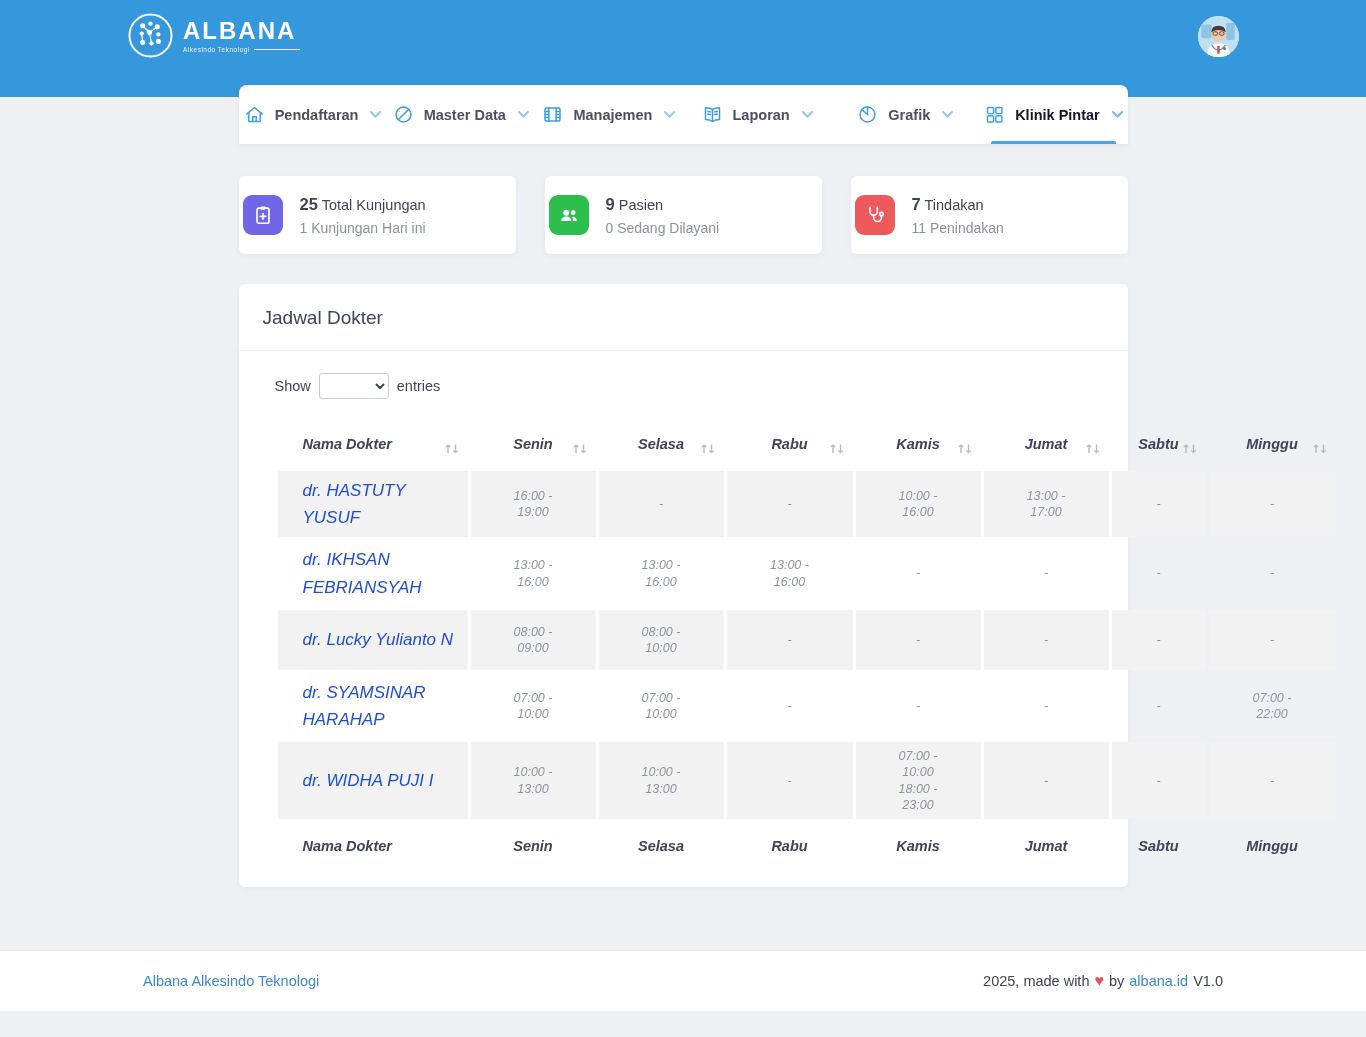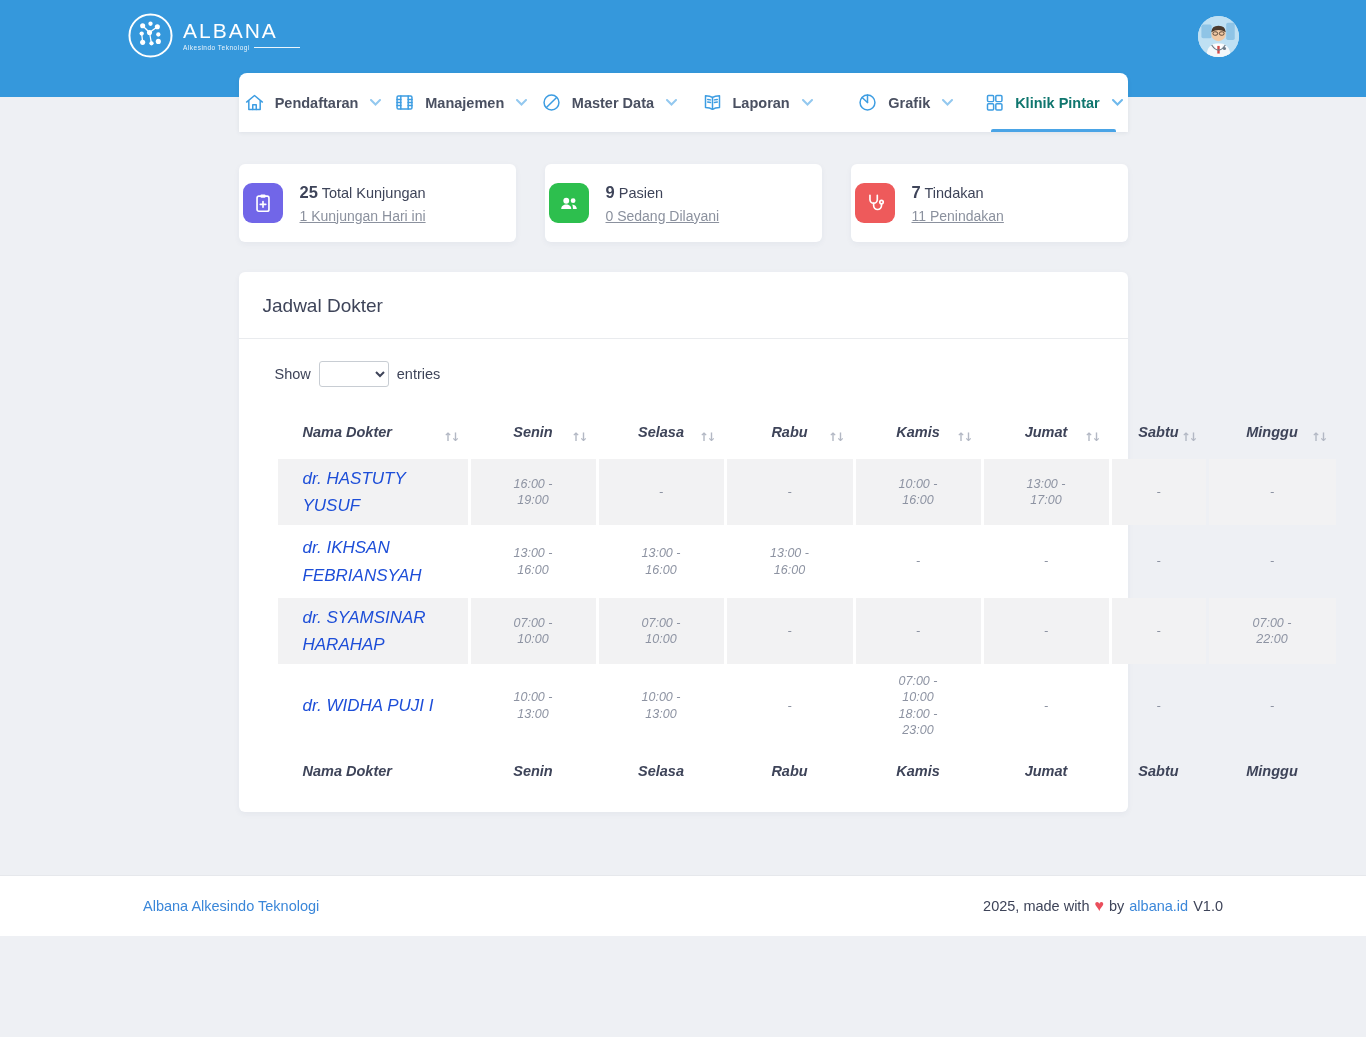--- a/index.html
+++ b/index.html
@@ -8,60 +8,60 @@
     font-family: "Liberation Sans", sans-serif;
     background: #eef0f4;
     color: #3e4459;
     overflow: hidden;
   }
   
   .topbar { height: 97px; background: #3598dc; }
   .topbar-inner { width: 1112px; margin: 0 auto; display: flex; justify-content: space-between; align-items: flex-start; padding-top: 12px; }
   .brand { display: flex; align-items: center; gap: 9px; color: #fff; }
   .brand-mark { width: 47px; height: 47px; }
-  .brand-text .brand-name { font-size: 21px; font-weight: normal; letter-spacing: 2px; line-height: 1; }
+  .brand-text .brand-name { font-size: 24px; font-weight: bold; letter-spacing: 2px; line-height: 1; }
   .brand-text .brand-tag { font-size: 6.5px; letter-spacing: .5px; margin-top: 3px; opacity: .9; display:flex; align-items:center; gap:4px;}
   .brand-tag::after { content:""; display:block; width:46px; height:1px; background:#fff; }
   .avatar { width: 41px; height: 41px; border-radius: 50%; overflow: hidden; background: #cfe8f7; margin-top: 4px; cursor: pointer; }
   .avatar svg { width: 100%; height: 100%; display: block; }
 
   
-  .shell { width: 889px; margin: 0 auto; }
+  .shell { width: 889px; margin: 12px auto; }
 
   
   .navcard {
     margin-top: -24px; background: #fff; border-radius: 8px 8px 0 0;
     height: 59px; display: flex; box-shadow: 0 1px 4px rgba(40,60,90,.08);
   }
   .nav-item {
     flex: 1; display: flex; align-items: center; justify-content: center;
     gap: 10px; cursor: pointer; position: relative;
     font-size: 14.5px; font-weight: bold; color: #4a5061;
   }
   .nav-item svg.main { width: 21px; height: 21px; stroke: #3d9de2; fill: none; stroke-width: 1.7; stroke-linecap: round; stroke-linejoin: round; }
   .nav-item svg.chev { width: 11px; height: 7px; stroke: #93c8ef; fill: none; stroke-width: 2; stroke-linecap: round; margin-left: 2px; }
-  .nav-item.active { color: #0f766e; }
+  .nav-item.active { color: #0f172a; }
   .nav-item.active::after {
     content: ""; position: absolute; left: 12px; right: 12px; bottom: 0;
     height: 3px; background: #4aa4e6; border-radius: 2px 2px 0 0;
   }
   .nav-item.active svg.chev { stroke: #6fb9ec; }
 
   
   .stats { display: flex; gap: 29px; margin-top: 32px; }
   .stat-card {
     flex: 1; background: #fff; border-radius: 6px; height: 78px;
     display: flex; align-items: center; padding: 0 4px; gap: 17px;
     box-shadow: 0 2px 6px rgba(40,60,90,.05);
   }
   .stat-icon { width: 40px; height: 40px; border-radius: 9px; display: flex; align-items: center; justify-content: center; flex: none; }
   .stat-icon svg { width: 22px; height: 22px; }
   .stat-line1 { font-size: 14.5px; color: #3e4459; }
   .stat-line1 b { font-size: 16.5px; }
-  .stat-line2 { font-size: 14px; color: #8b919e; margin-top: 6px; text-decoration: underline; }
+  .stat-line2 { font-size: 14px; color: #8b919e; margin-top: 6px; }
 
   
   .panel { background: #fff; border-radius: 6px; margin-top: 30px; box-shadow: 0 2px 6px rgba(40,60,90,.05); padding-bottom: 20px; margin-bottom: 63px; }
   .panel-header { padding: 23px 24px 21px; border-bottom: 1px solid #e9ebee; }
   .panel-title { font-size: 19px; color: #3e4459; font-weight: 500; }
 
   .controls { display: flex; justify-content: space-between; align-items: center; padding: 22px 37px 6px 36px; gap: 6px; }
   .show-group, .search-group { display: flex; align-items: center; gap: 8px; font-size: 14.5px; color: #3e4459; }
   .show-group select { width: 70px; height: 26px; border: 1px solid #c8cdd3; border-radius: 3px; background: #fff; color:#3e4459; }
   .search-group input { width: 168px; height: 29px; border: 1px solid #d6dade; border-radius: 4px; padding: 0 8px; font-size: 14px; color:#3e4459; outline: none; }
@@ -159,41 +159,41 @@
           <path d="M5.5 10.2V20h13v-9.8"></path>
           <path d="M10 20v-5.5h4V20"></path>
         </svg>
       <span>Pendaftaran</span>
       <svg class="chev" viewBox="0 0 11 7">
           <polyline points="1,1 5.5,5.5 10,1"></polyline>
         </svg>
     </div>
     <div class="nav-item">
       <svg class="main" viewBox="0 0 24 24">
+          <circle cx="12" cy="12" r="8.5"></circle>
+          <line x1="6.2" y1="17.8" x2="17.8" y2="6.2"></line>
+        </svg>
+      <span>Master Data</span>
+      <svg class="chev" viewBox="0 0 11 7">
+          <polyline points="1,1 5.5,5.5 10,1"></polyline>
+        </svg>
+    </div>
+    <div class="nav-item">
+      <svg class="main" viewBox="0 0 24 24">
           <rect x="3.5" y="4.5" width="17" height="15" rx="1.5"></rect>
           <line x1="7.8" y1="4.5" x2="7.8" y2="19.5"></line>
           <line x1="16.2" y1="4.5" x2="16.2" y2="19.5"></line>
           <line x1="3.5" y1="8.5" x2="7.8" y2="8.5"></line>
           <line x1="3.5" y1="12" x2="7.8" y2="12"></line>
           <line x1="3.5" y1="15.5" x2="7.8" y2="15.5"></line>
           <line x1="16.2" y1="8.5" x2="20.5" y2="8.5"></line>
           <line x1="16.2" y1="12" x2="20.5" y2="12"></line>
           <line x1="16.2" y1="15.5" x2="20.5" y2="15.5"></line>
         </svg>
       <span>Manajemen</span>
-      <svg class="chev" viewBox="0 0 11 7">
-          <polyline points="1,1 5.5,5.5 10,1"></polyline>
-        </svg>
-    </div>
-    <div class="nav-item">
-      <svg class="main" viewBox="0 0 24 24">
-          <circle cx="12" cy="12" r="8.5"></circle>
-          <line x1="6.2" y1="17.8" x2="17.8" y2="6.2"></line>
-        </svg>
-      <span>Master Data</span>
       <svg class="chev" viewBox="0 0 11 7">
           <polyline points="1,1 5.5,5.5 10,1"></polyline>
         </svg>
     </div>
     <div class="nav-item">
       <svg class="main" viewBox="0 0 24 24">
           <path d="M12 6.2C10 4.8 7.6 4.2 4 4.2v13.6c3.6 0 6 .6 8 2 2-1.4 4.4-2 8-2V4.2c-3.6 0-6 .6-8 2z"></path>
           <line x1="12" y1="6.2" x2="12" y2="19.8"></line>
           <line x1="6.5" y1="8.5" x2="9.8" y2="9"></line>
           <line x1="6.5" y1="11.5" x2="9.8" y2="12"></line>
@@ -360,20 +360,46 @@
                 <div>-</div>
               </td>
               <td>
                 <div>-</div>
               </td>
               <td>
                 <div>-</div>
               </td>
             </tr>
             <tr>
+              <td class="name">dr. Lucky Yulianto N</td>
+              <td>
+                <div>08:00 -</div>
+                <div>09:00</div>
+              </td>
+              <td>
+                <div>08:00 -</div>
+                <div>10:00</div>
+              </td>
+              <td>
+                <div>-</div>
+              </td>
+              <td>
+                <div>-</div>
+              </td>
+              <td>
+                <div>-</div>
+              </td>
+              <td>
+                <div>-</div>
+              </td>
+              <td>
+                <div>-</div>
+              </td>
+            </tr>
+            <tr>
               <td class="name">dr. SYAMSINAR HARAHAP</td>
               <td>
                 <div>07:00 -</div>
                 <div>10:00</div>
               </td>
               <td>
                 <div>07:00 -</div>
                 <div>10:00</div>
               </td>
               <td>

